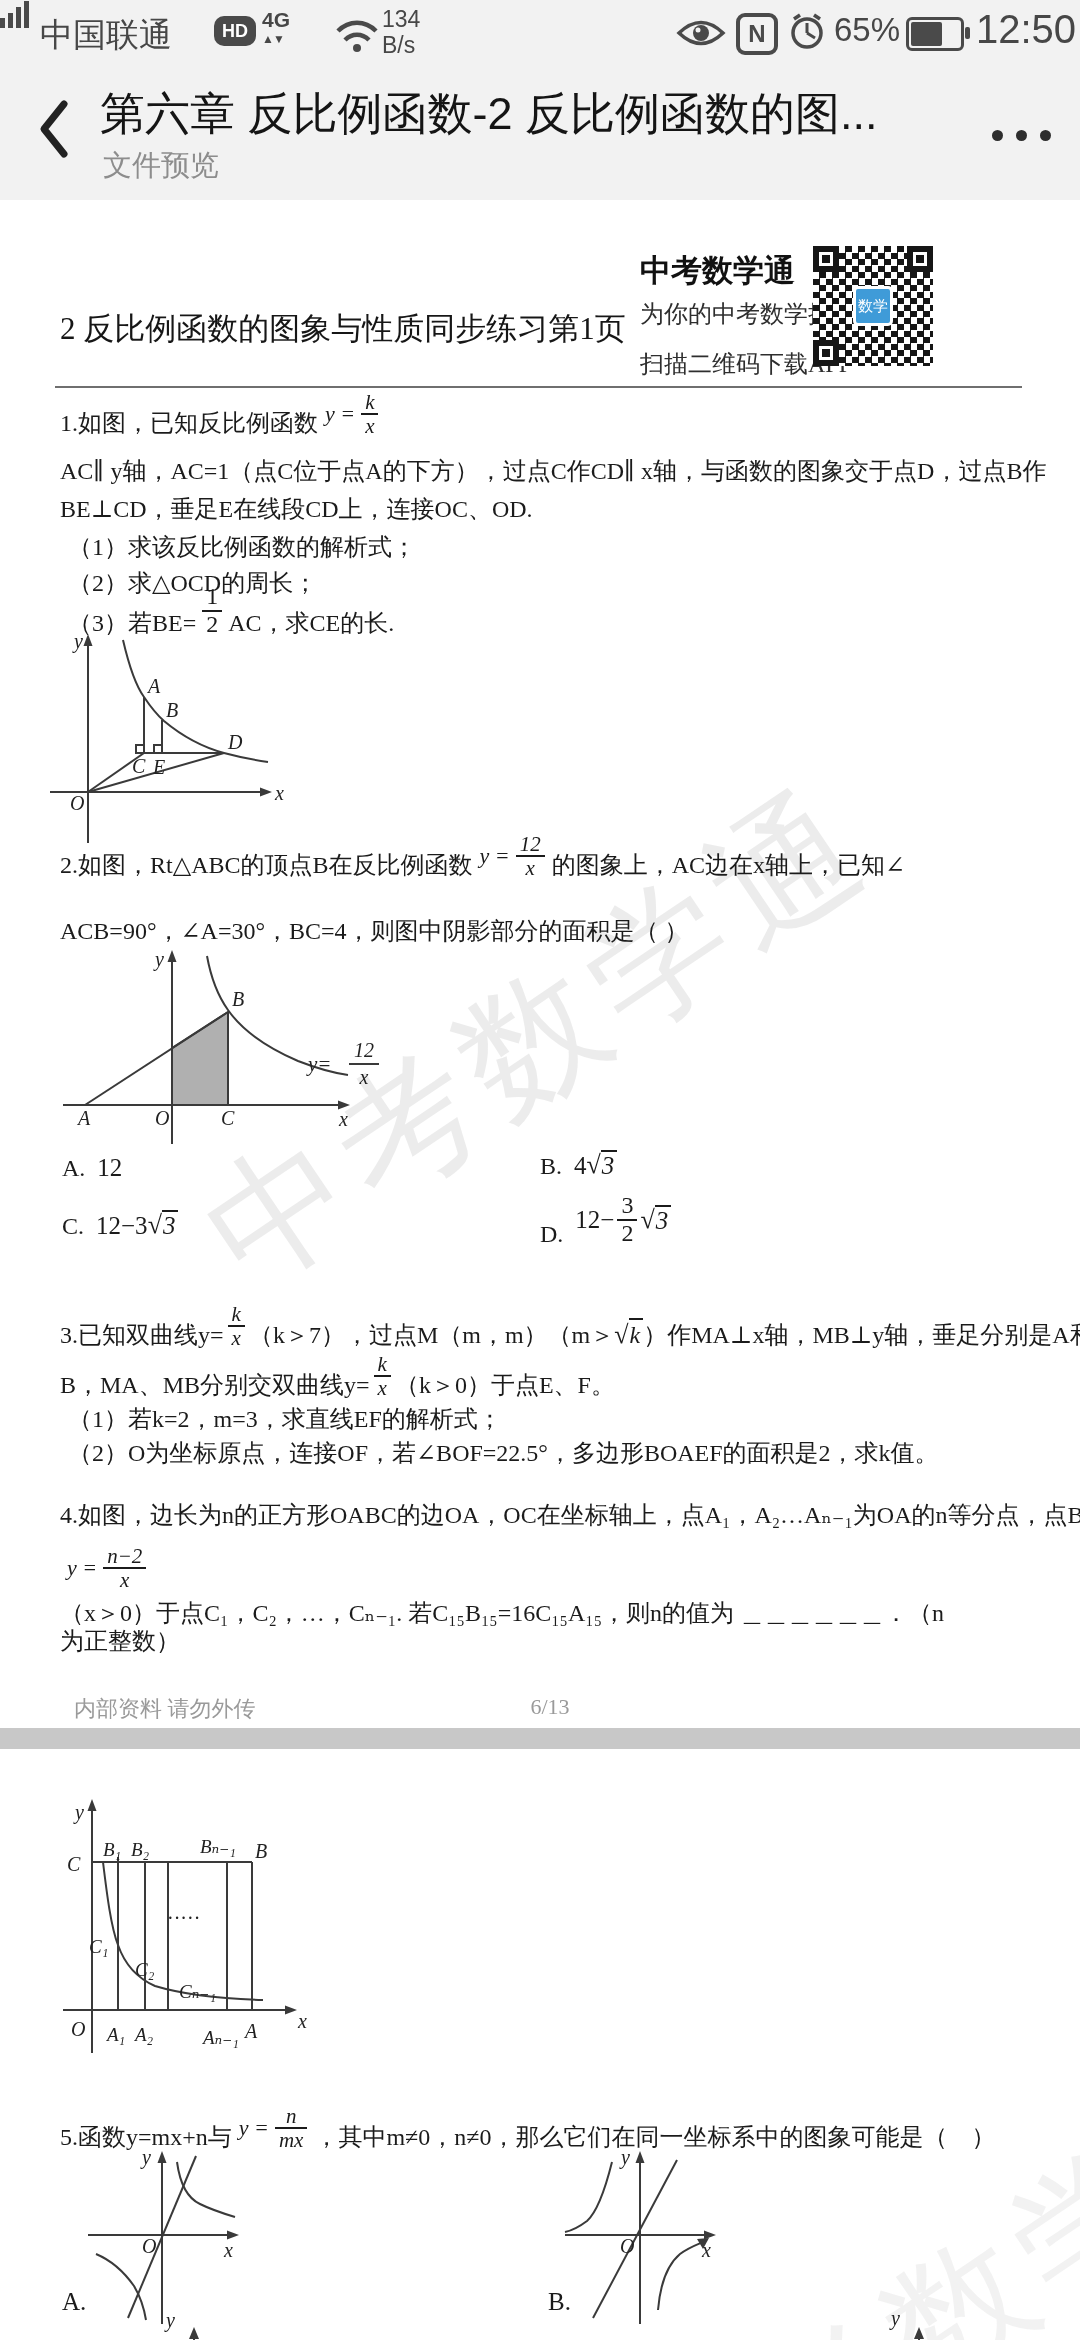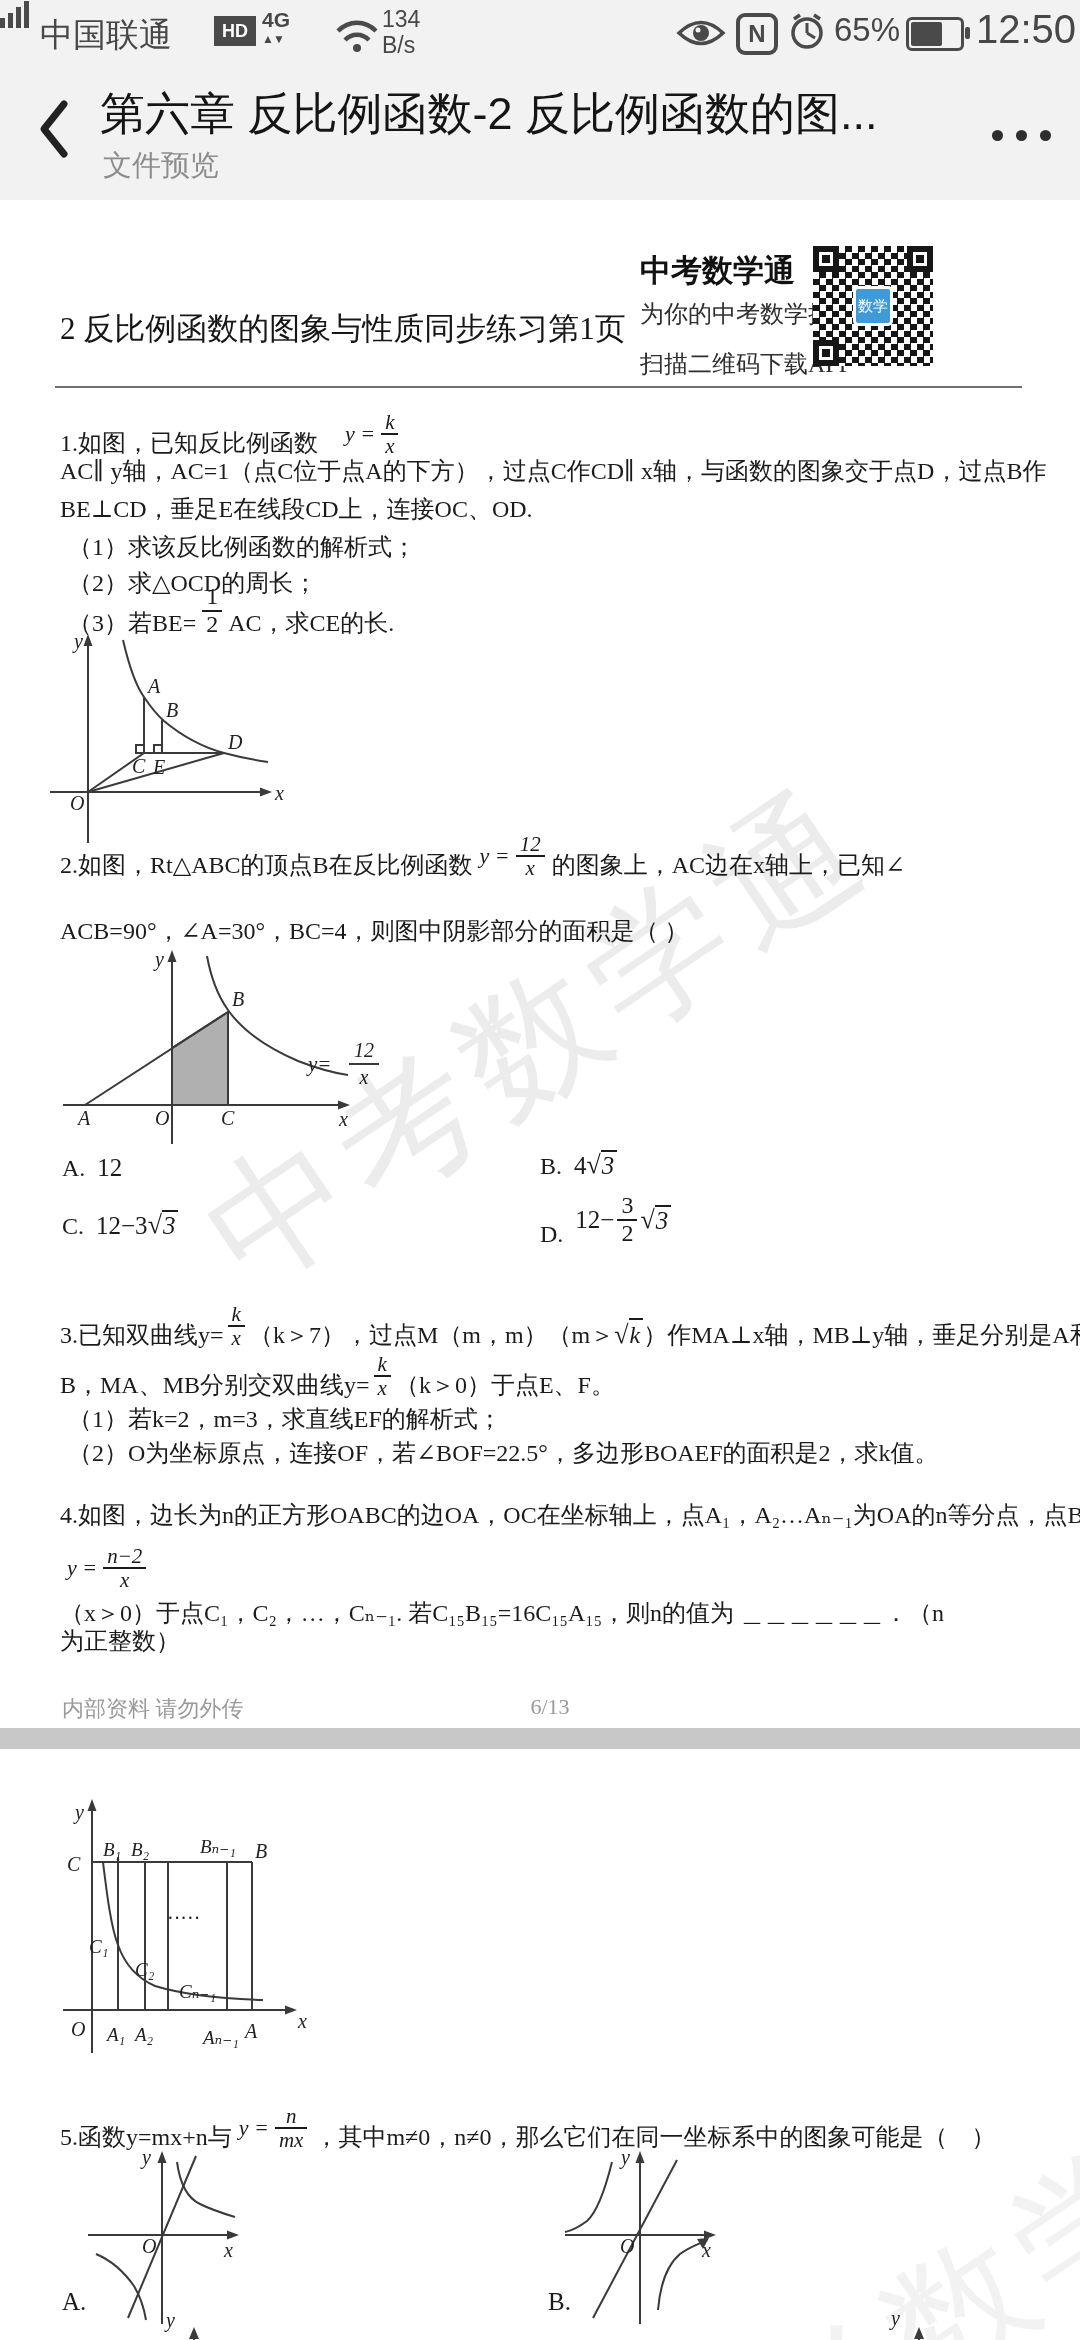--- a/index.html
+++ b/index.html
@@ -4,21 +4,21 @@
 <style>
   html,body{margin:0;padding:0;background:#dcdcdc;}
   .screen{position:relative;width:1080px;height:2340px;background:#ffffff;overflow:hidden;
           font-family:"Liberation Sans","DejaVu Sans",sans-serif;}
   .abs{position:absolute;}
 
   
   .topbar{position:absolute;left:0;top:0;width:1080px;height:200px;background:#f2f2f2;}
   .st{position:absolute;color:#474747;}
   .carrier{left:40px;top:13px;font-size:33px;}
-  .hdbadge{left:214px;top:16px;width:42px;height:30px;background:#4a4a4a;color:#fff;border-radius:0;
+  .hdbadge{left:214px;top:16px;width:42px;height:30px;background:#4a4a4a;color:#fff;border-radius:10px;
            font-size:18px;font-weight:bold;display:flex;align-items:center;justify-content:center;}
   .netlabel{left:262px;top:8px;font-size:21px;font-weight:bold;}
   .netarrows{left:262px;top:32px;font-size:12px;letter-spacing:-1px;}
   .sigbars{left:296px;top:18px;width:34px;height:28px;display:flex;align-items:flex-end;gap:3px;}
   .sigbars i{display:block;width:5px;background:#4a4a4a;}
   .speed{left:382px;top:6px;font-size:23px;line-height:26px;}
   .pct{left:834px;top:11px;font-size:33px;}
   .time{left:976px;top:7px;font-size:40px;}
   .batt{left:906px;top:17px;width:52px;height:28px;border:3px solid #4a4a4a;border-radius:6px;}
   .batt .fill{position:absolute;left:2px;top:2px;bottom:2px;width:60%;background:#4a4a4a;border-radius:2px;}
@@ -156,21 +156,21 @@
           </span>
         <span class="f" style="left:0;bottom:0">
             <i></i>
           </span>
         <span class="logo">数学</span>
       </div>
 
       <div class="abs doctitle">2 反比例函数的图象与性质同步练习第1页</div>
       <div class="abs docrule"></div>
 
-      <div class="docline" style="left:60px;top:228px;gap:20px;">
+      <div class="docline" style="left:60px;top:208px;">
         <span>1.如图，已知反比例函数</span>
         <span class="fml">
           <span class="lead">y =</span>
           <span class="frac">
               <span class="num">k</span>
               <span class="den">x</span>
             </span>
         </span>
       </div>
       <div class="docline" style="left:60px;top:256px;">
@@ -322,21 +322,21 @@
             </span>
         </span>
       </div>
       <div class="docline" style="left:60px;top:1398px;">
           <span>（x＞0）于点C₁，C₂，…，Cₙ₋₁. 若C₁₅B₁₅=16C₁₅A₁₅，则n的值为 ＿＿＿＿＿＿．（n</span>
         </div>
       <div class="docline" style="left:60px;top:1426px;">
           <span>为正整数）</span>
         </div>
 
-      <div class="footnote" style="left:62px;top:1494px;text-align:center;">内部资料 请勿外传</div>
+      <div class="footnote" style="left:74px;top:1494px;text-align:center;">内部资料 请勿外传</div>
       <div class="footnote" style="left:500px;top:1494px;width:100px;text-align:center;">6/13</div>
     </div>
 
     <div class="pagebar"></div>
 
     <div class="page page2">
       <div class="wm" style="left:600px;top:509px;width:600px;color:rgba(110,110,110,0.09);">中考数学通</div>
 
       <svg class="fig" style="left:55px;top:46px;" width="270" height="265">
         <line x1="37" y1="12" x2="37" y2="258"></line>

